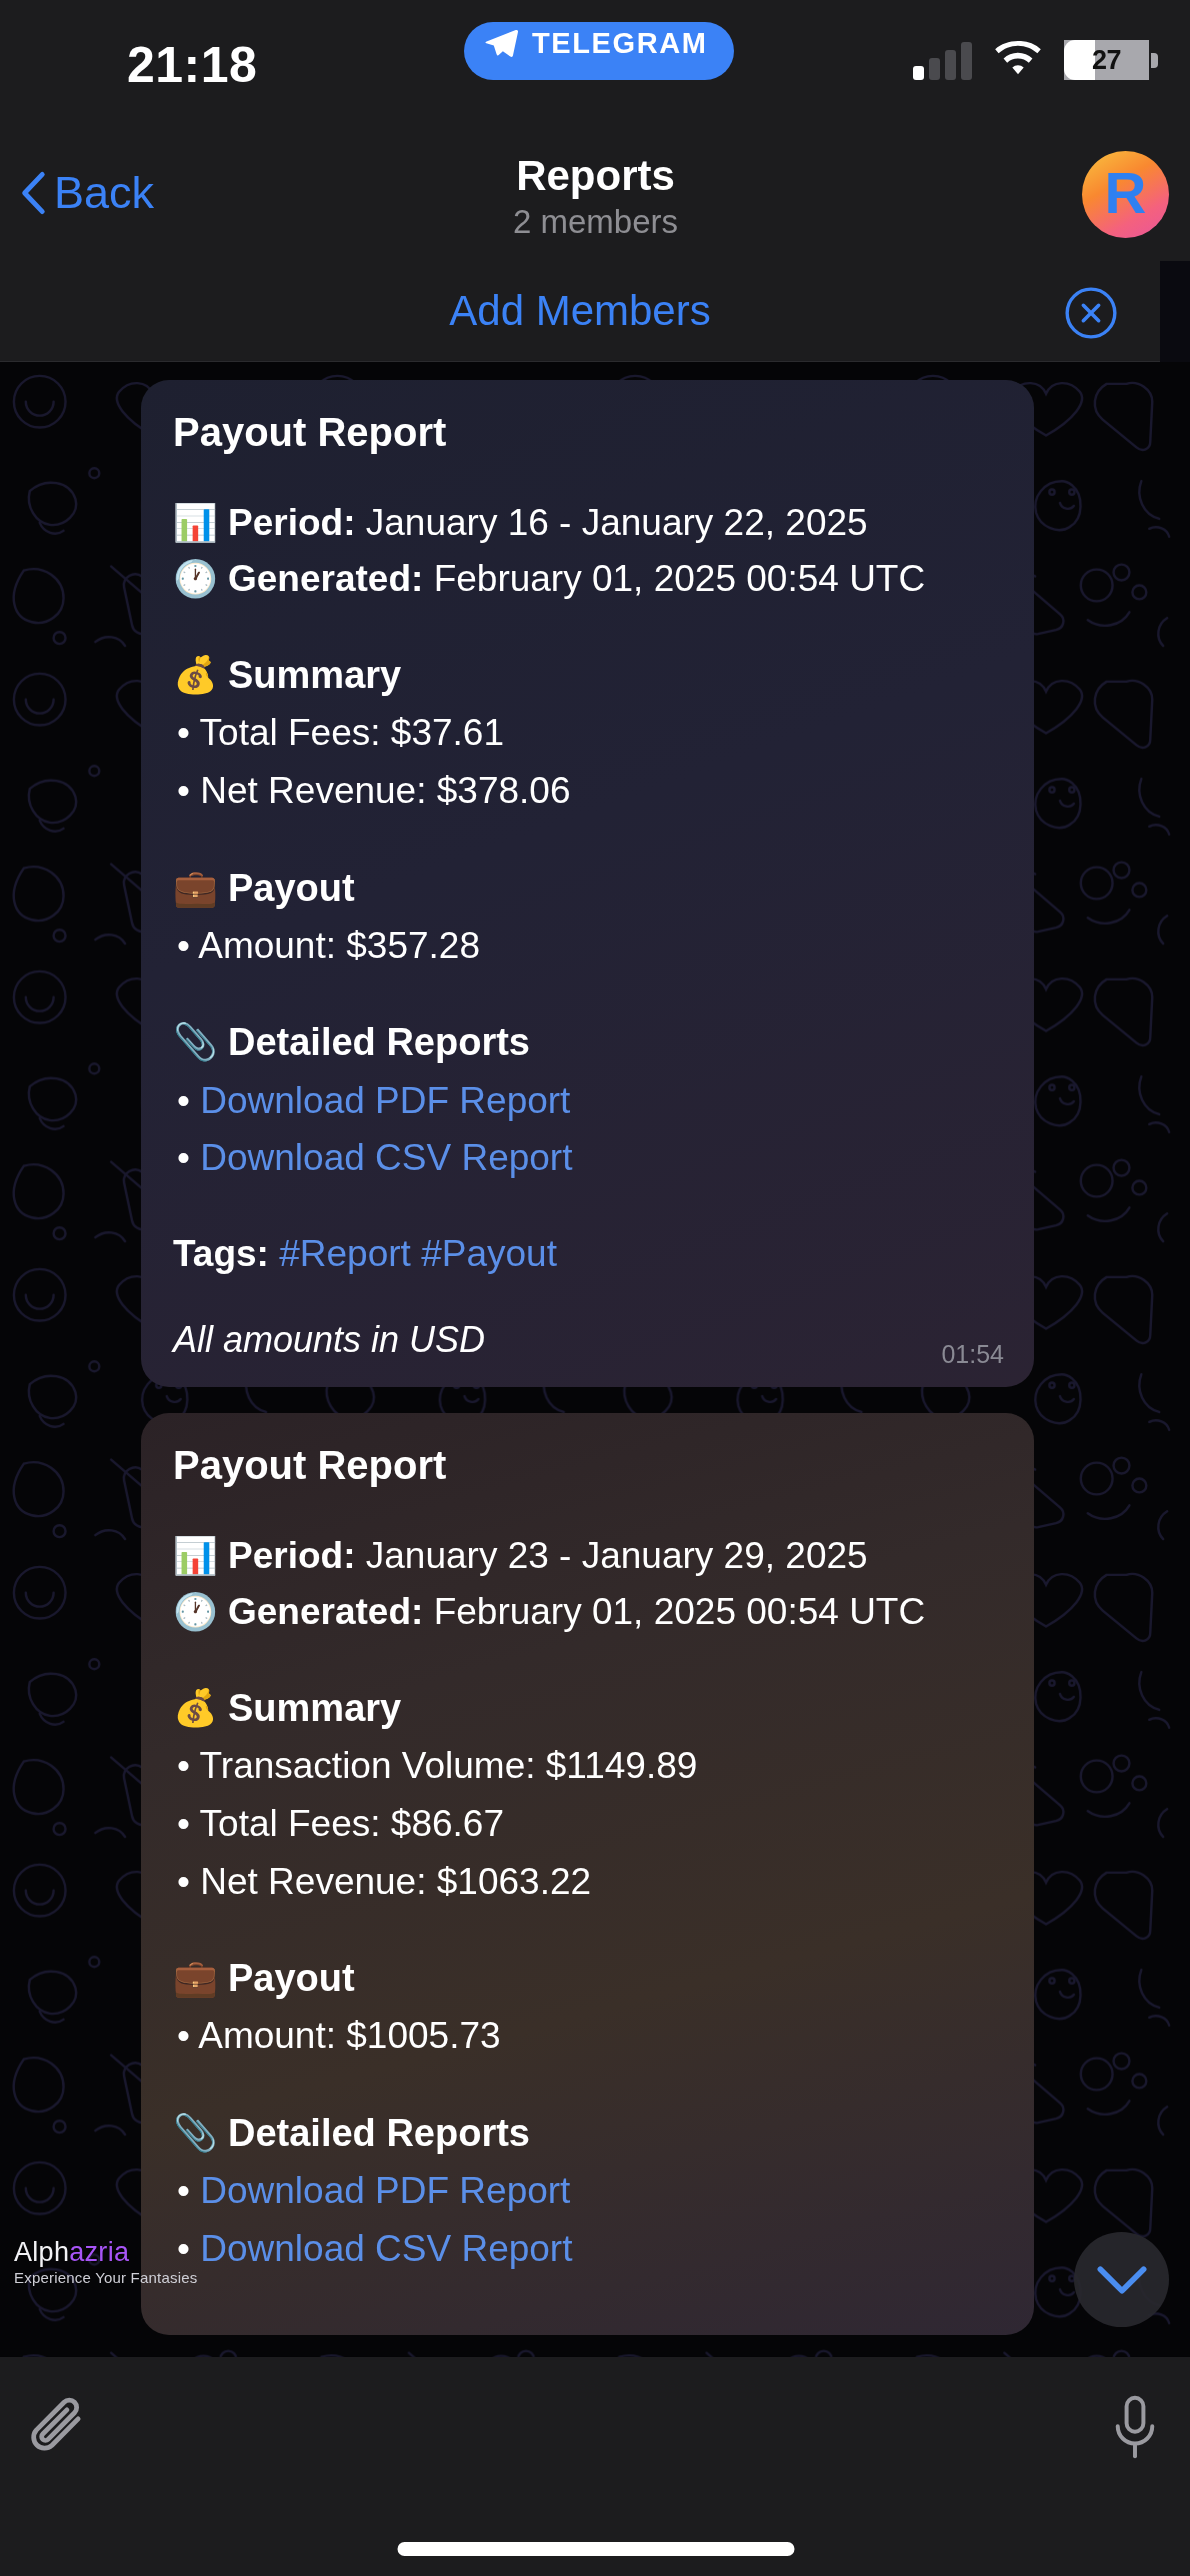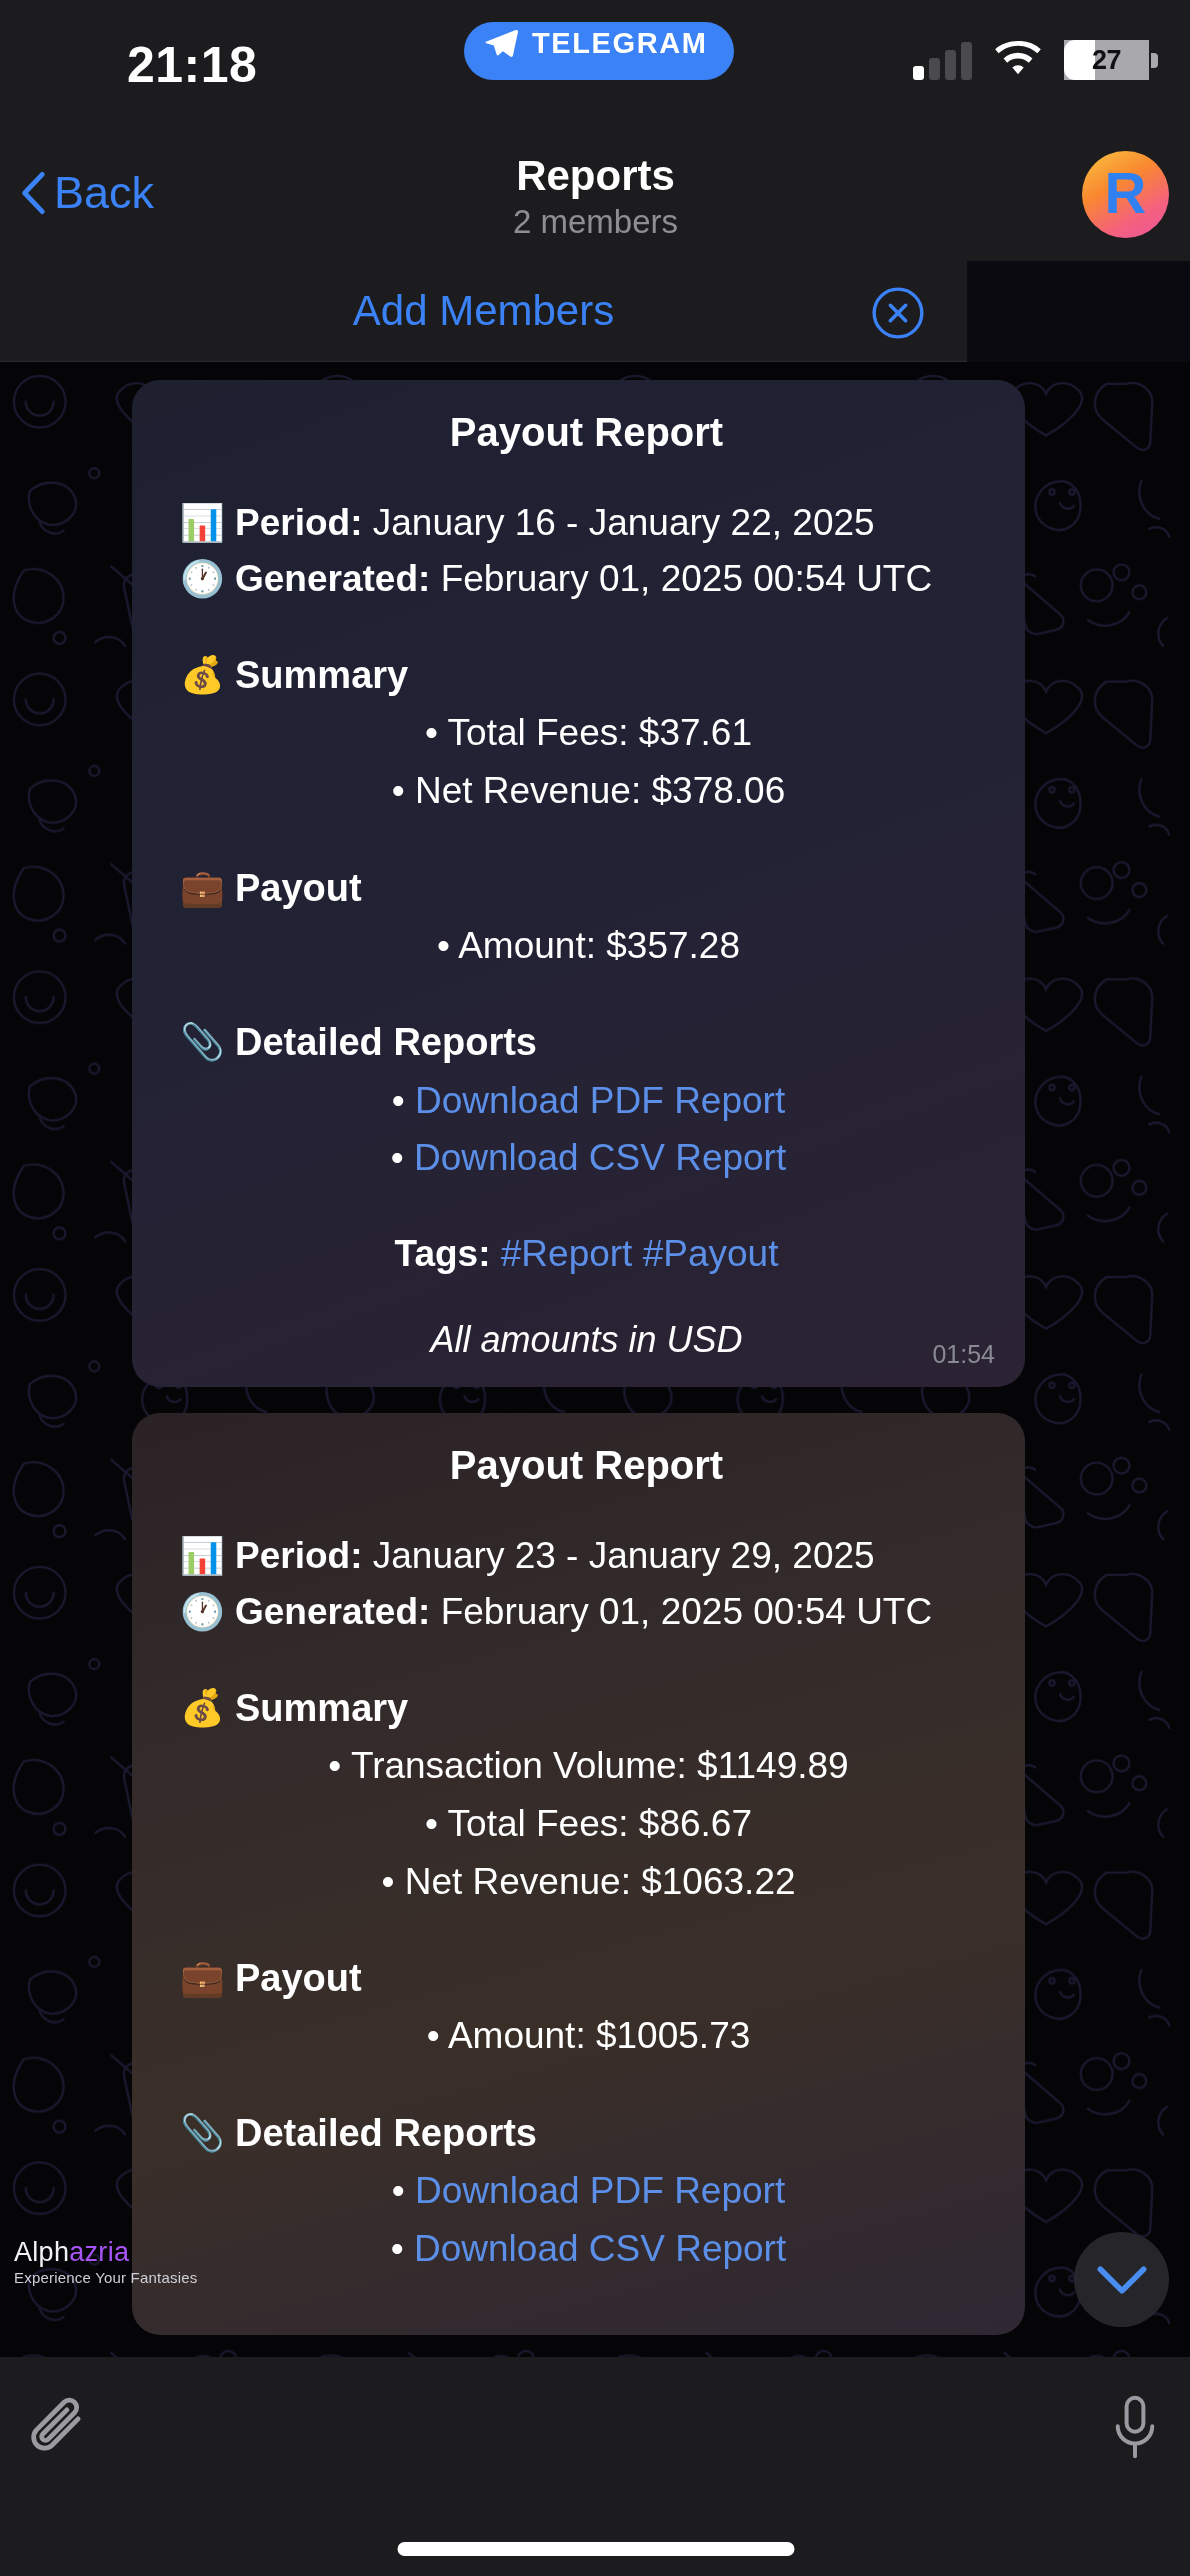--- a/index.html
+++ b/index.html
@@ -101,21 +101,21 @@
     cursor: pointer;
   }
   .avatar span {
     font-size: 58px; font-weight: 700; color: #2f80f0;
     line-height: 1; margin-top: -4px;
   }
 
   
   .addmem-bar {
     position: absolute; top: 261px; left: 0;
-    width: 967px; height: 101px;
+    width: 1160px; height: 101px;
     background: #1c1c1e;
     border-bottom: 1px solid #2b2b2e;
     z-index: 27;
   }
   .addmem-lbl {
     position: absolute; left: 0; right: 0; top: 26px;
     text-align: center; font-size: 42px; color: #3b82f6;
   }
   .addmem-close {
     position: absolute; right: 42px; top: 25px;
@@ -135,25 +135,24 @@
     position: absolute; left: 14px; top: 1875px;
     z-index: 6; pointer-events: none;
   }
   .watermark .wm-main { font-size: 27px; font-weight: 500; letter-spacing:0.3px; }
   .watermark .wm-a { color: #f2f2f5; }
   .watermark .wm-b { color: #a855f7; }
   .watermark .wm-sub { font-size: 15px; color: #cfcfd6; margin-top: 1px; letter-spacing:0.2px;}
 
   
   .bubble {
-    position: absolute; left: 132px; width: 893px;
+    position: absolute; left: 141px; width: 893px;
     border-radius: 28px;
-    padding: 30px 32px 26px 48px;
+    padding: 30px 32px 26px 32px;
     z-index: 5;
-    text-align: center;
   }
   .bubble-1 {
     top: 18px;
     background: linear-gradient(160deg, #1e2030 0%, #222235 45%, #2b2333 100%);
   }
   .bubble-2 {
     top: 1051px;
     background: linear-gradient(165deg, #2b2226 0%, #332a2a 30%, #3a2f28 62%, #2f2733 100%);
     padding-bottom: 60px;
   }

